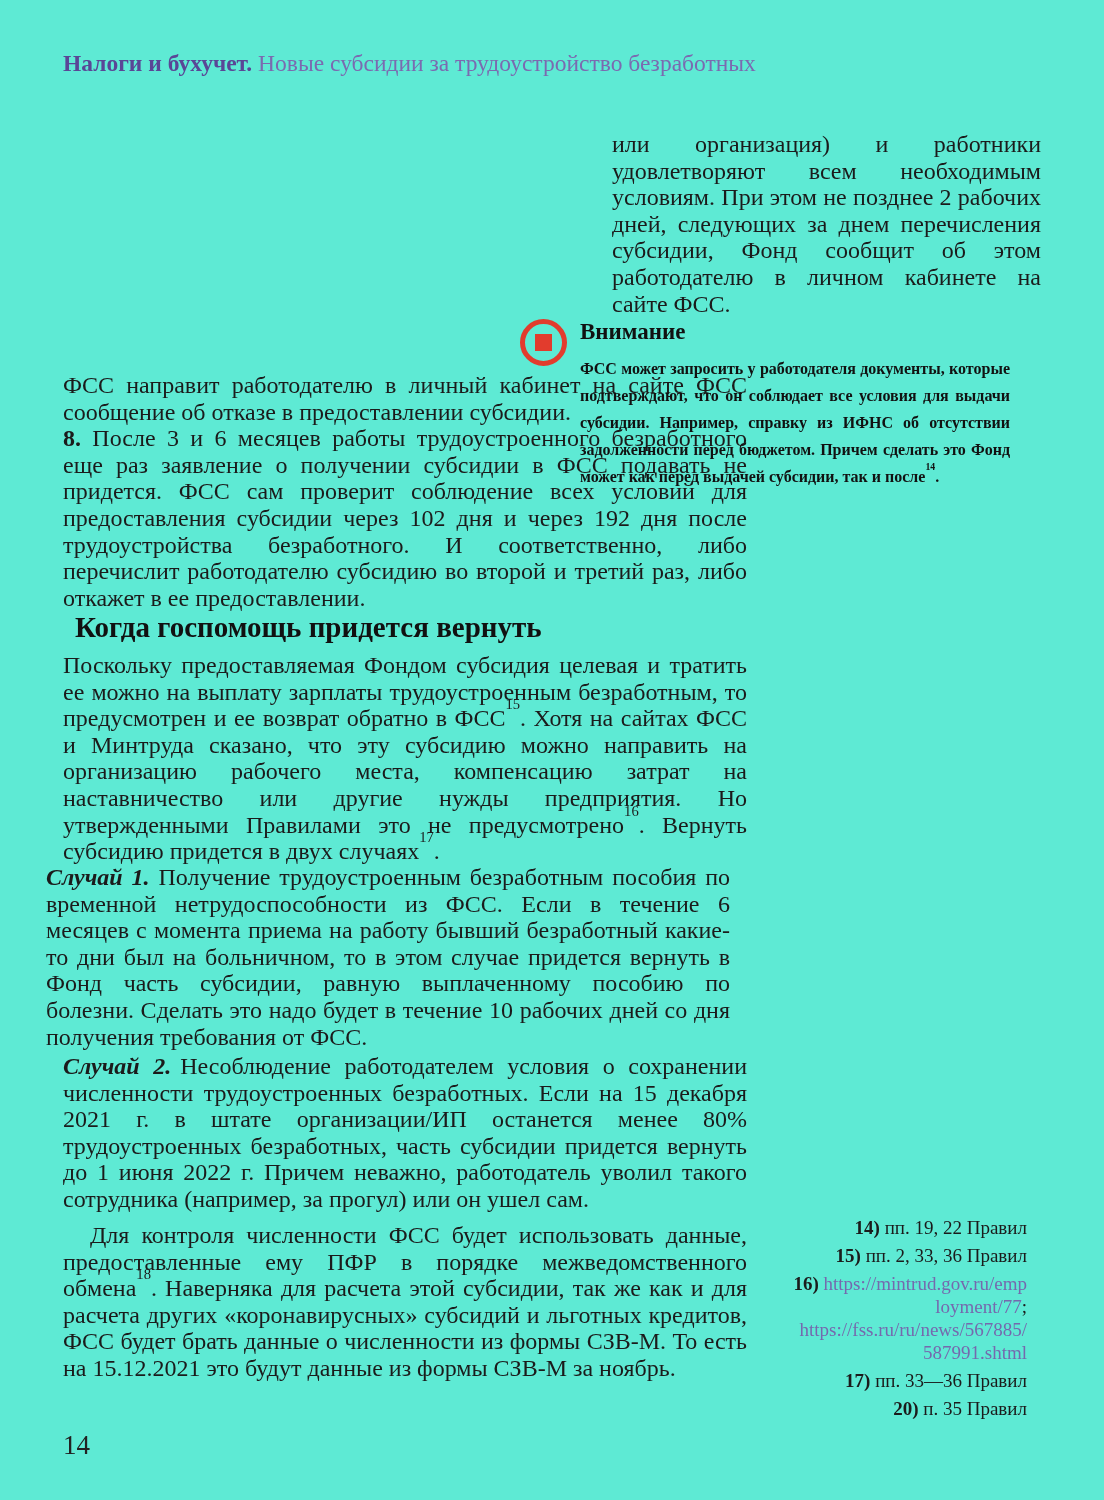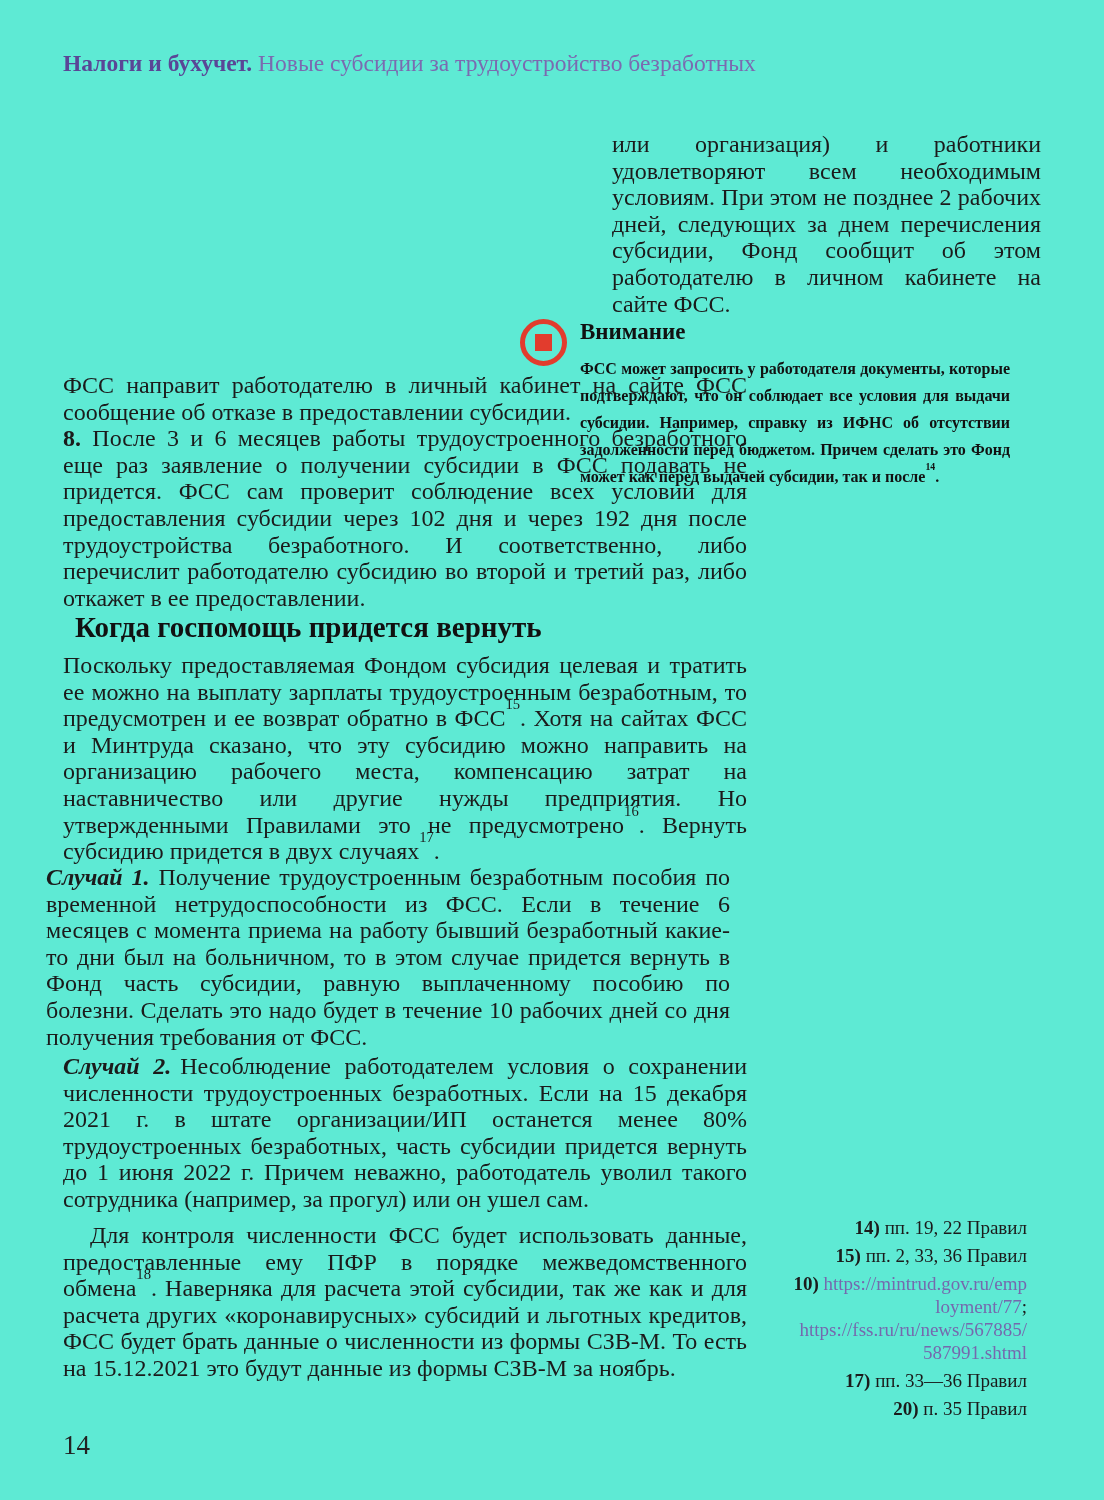--- a/index.html
+++ b/index.html
@@ -105,20 +105,20 @@
 
   <p class="case-1-para bodytext"><span class="case-label">Случай 1.</span><span>Получение трудоустроенным безработным пособия по временной нетрудоспособности из ФСС. Если в течение 6 месяцев с момента приема на работу бывший безработный какие-то дни был на больничном, то в этом случае придется вернуть в Фонд часть субсидии, равную выплаченному пособию по болезни. Сделать это надо будет в течение 10 рабочих дней со дня получения требования от ФСС.</span></p>
 
   <p class="case-2-para bodytext"><span class="case-label">Случай 2.</span><span>Несоблюдение работодателем условия о сохранении численности трудоустроенных безработных. Если на 15 декабря 2021 г. в штате организации/ИП останется менее 80% трудоустроенных безработных, часть субсидии придется вернуть до 1 июня 2022 г. Причем неважно, работодатель уволил такого сотрудника (например, за прогул) или он ушел сам.</span></p>
 
   <p class="control-para bodytext indent"><span>Для контроля численности ФСС будет использовать данные, предоставленные ему ПФР в порядке межведомственного обмена</span><sup class="fnref">18</sup><span>. Наверняка для расчета этой субсидии, так же как и для расчета других «коронавирусных» субсидий и льготных кредитов, ФСС будет брать данные о численности из формы СЗВ-М. То есть на 15.12.2021 это будут данные из формы СЗВ-М за ноябрь.</span></p>
 
   <aside class="footnotes">
     <div class="fn"><b>14)</b> <span>пп. 19, 22 Правил</span></div>
     <div class="fn"><b>15)</b> <span>пп. 2, 33, 36 Правил</span></div>
-    <div class="fn"><b>10)</b> <a class="link">https://mintrud.gov.ru/employment/77</a><span>;</span><br><a class="link">https://fss.ru/ru/news/567885/587991.shtml</a></div>
+    <div class="fn"><b>16)</b> <a class="link">https://mintrud.gov.ru/employment/77</a><span>;</span><br><a class="link">https://fss.ru/ru/news/567885/587991.shtml</a></div>
     <div class="fn"><b>17)</b> <span>пп. 33—36 Правил</span></div>
     <div class="fn"><b>20)</b> <span>п. 35 Правил</span></div>
   </aside>
 
   <div class="pagenum">14</div>
 
 </div>
 
 </body></html>

